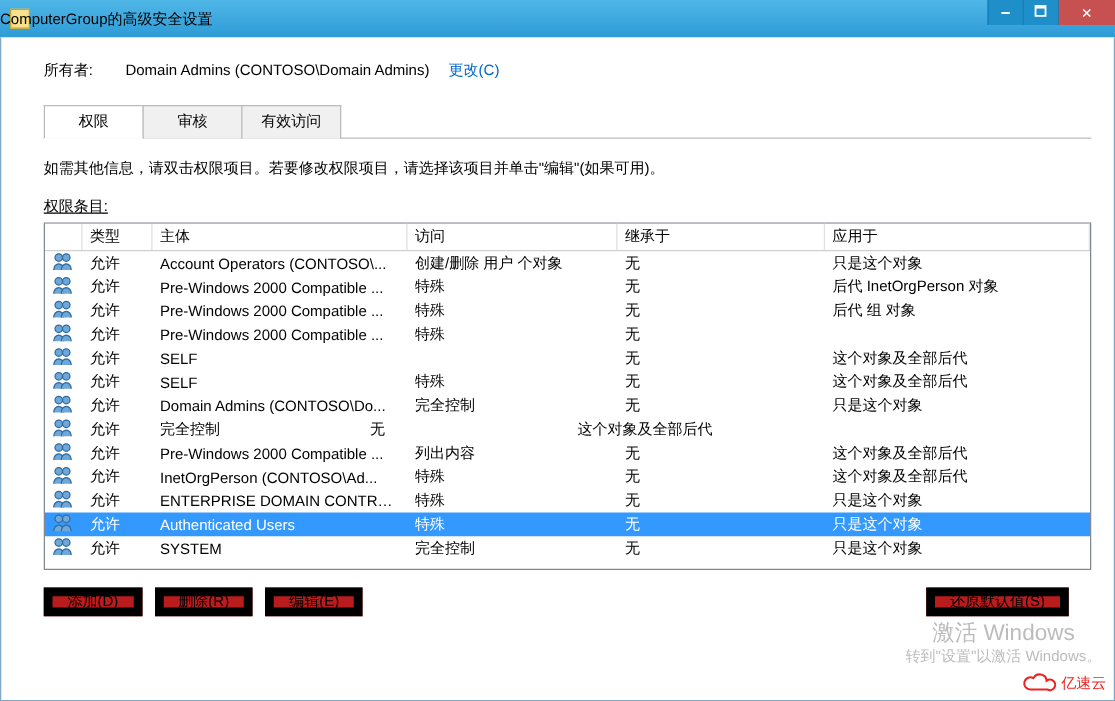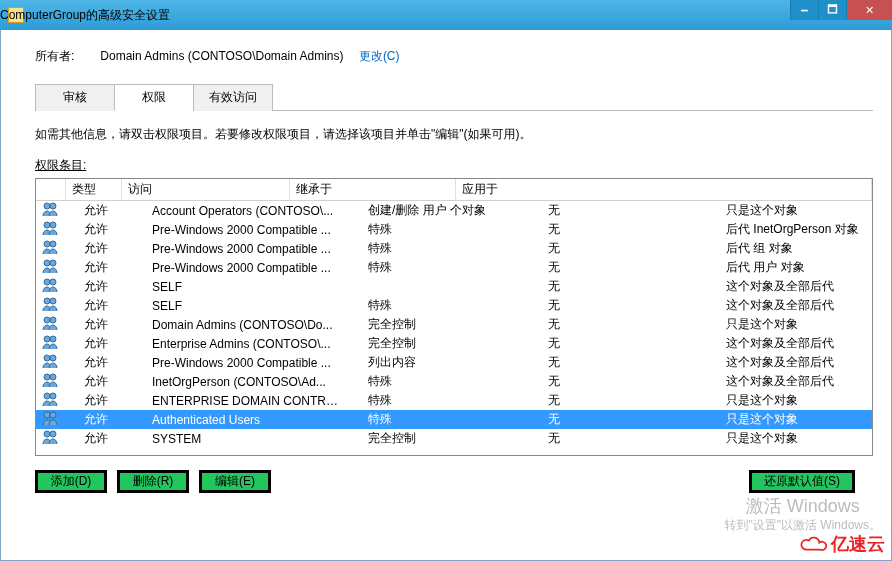--- a/index.html
+++ b/index.html
@@ -31,34 +31,34 @@
   .perm-header { display:flex; background:#fff; border-bottom:1px solid #d0d0d0; height:22px; }
   .hcell { padding:2px 6px; border-right:1px solid #e0e0e0; overflow:hidden; white-space:nowrap; text-overflow:ellipsis;}
   .c-icon { width:30px; flex:0 0 30px;}
   .c-type { width:56px; flex:0 0 56px;}
   .c-principal { width:204px; flex:0 0 204px;}
   .c-access { width:168px; flex:0 0 168px;}
   .c-inherited { width:166px; flex:0 0 166px;}
   .c-applies { flex:1 1 auto;}
   
   .perm-body { position:absolute; top:22px; bottom:0; left:0; right:0; overflow-y:scroll;}
-  .perm-row { display:flex; height:19px; align-items:center; white-space:nowrap;gap:12px;}
+  .perm-row { display:flex; height:19px; align-items:center; white-space:nowrap;}
   .perm-row .cell { padding:0 6px; overflow:hidden; text-overflow:ellipsis;}
   .perm-row.selected { background:#3399ff; color:#fff;}
   .row-icon { width:16px; height:16px; display:inline-block; position:relative;}
   .row-icon svg { width:16px; height:16px; display:block;}
   
   .btn-row { margin-top:14px; display:flex; gap:10px;}
   .btn-row.top { justify-content:flex-start;}
-  .btn { min-width:72px; height:23px; padding:0 12px; background:#22c55e; border:3px solid #000000; display:inline-flex; align-items:center; justify-content:center; cursor:default;}
+  .btn { min-width:72px; height:23px; padding:0 12px; background:#b91c1c; border:7px solid #000000; display:inline-flex; align-items:center; justify-content:center; cursor:default;}
   .restore-btn { position:absolute; right:18px;}
   
   .watermark { position:absolute; right:10px; bottom:26px; color:#bcbcbc; font-size:18px; text-align:center; pointer-events:none; line-height:1.3;}
   .watermark small{ font-size:12px; display:block;}
-  .ysy { position:absolute; right:6px; bottom:4px; color:#e22; font-size:18px; font-weight:bold; display:flex; align-items:center; gap:4px; pointer-events:none;}
+  .ysy { position:absolute; right:6px; bottom:4px; color:#e22; font-size:12px; font-weight:normal; display:flex; align-items:center; gap:4px; pointer-events:none;}
   .ysy-icon svg{width:28px;height:20px;display:block;}
   
   
   .perm-body::-webkit-scrollbar{width:17px;}
   .perm-body::-webkit-scrollbar-track{background:#f0f0f0;border-left:1px solid #ddd;}
   .perm-body::-webkit-scrollbar-thumb{background:#c2c2c2;border:1px solid #a0a0a0;}
   .perm-body::-webkit-scrollbar-button{height:17px;background:#f0f0f0;border:1px solid #ccc;}
 </style>
 </head>
 <body>
@@ -75,32 +75,33 @@
 
 <div class="client">
 
   <div class="owner-row">
     <span class="lbl">所有者:</span>
     <span class="val">Domain Admins (CONTOSO\Domain Admins)</span>
     <span class="link">更改(C)</span>
   </div>
 
   <div class="tabs">
+    <div class="tab active">权限</div>
     <div class="tab">审核</div>
-    <div class="tab active">权限</div>
     <div class="tab">有效访问</div>
   </div>
 
   <div class="instructions">如需其他信息，请双击权限项目。若要修改权限项目，请选择该项目并单击"编辑"(如果可用)。</div>
   <div class="list-label">权限条目:</div>
 
   <div class="perm-table-wrap">
     <div class="perm-header">
       <div class="hcell c-icon"></div>
       <div class="hcell c-type">类型</div>
+      <div class="hcell c-principal">主体</div>
       <div class="hcell c-access">访问</div>
       <div class="hcell c-inherited">继承于</div>
       <div class="hcell c-applies">应用于</div>
     </div>
     <div class="perm-body" id="perm-body">
         <div class="perm-row">
           <div class="cell c-icon"><span class="row-icon"><svg viewBox="0 0 16 16">
                 <circle cx="5" cy="5" r="3" fill="#6fa8d8" stroke="#2d6ca2"></circle>
                 <circle cx="11" cy="5" r="3" fill="#6fa8d8" stroke="#2d6ca2"></circle>
                 <path d="M1 15c0-3 2-5 4-5s4 2 4 5" fill="#6fa8d8" stroke="#2d6ca2"></path>
@@ -142,21 +143,20 @@
           <div class="cell c-icon"><span class="row-icon"><svg viewBox="0 0 16 16">
                 <circle cx="5" cy="5" r="3" fill="#6fa8d8" stroke="#2d6ca2"></circle>
                 <circle cx="11" cy="5" r="3" fill="#6fa8d8" stroke="#2d6ca2"></circle>
                 <path d="M1 15c0-3 2-5 4-5s4 2 4 5" fill="#6fa8d8" stroke="#2d6ca2"></path>
                 <path d="M7 15c0-3 2-5 4-5s4 2 4 5" fill="#6fa8d8" stroke="#2d6ca2"></path>
               </svg></span></div>
           <div class="cell c-type">允许</div>
           <div class="cell c-principal">Pre-Windows 2000 Compatible ...</div>
           <div class="cell c-access">特殊</div>
           <div class="cell c-inherited">无</div>
-          <div class="cell c-applies">后代 用户 对象</div>
         </div>
         <div class="perm-row">
           <div class="cell c-icon"><span class="row-icon"><svg viewBox="0 0 16 16">
                 <circle cx="5" cy="5" r="3" fill="#6fa8d8" stroke="#2d6ca2"></circle>
                 <circle cx="11" cy="5" r="3" fill="#6fa8d8" stroke="#2d6ca2"></circle>
                 <path d="M1 15c0-3 2-5 4-5s4 2 4 5" fill="#6fa8d8" stroke="#2d6ca2"></path>
                 <path d="M7 15c0-3 2-5 4-5s4 2 4 5" fill="#6fa8d8" stroke="#2d6ca2"></path>
               </svg></span></div>
           <div class="cell c-type">允许</div>
           <div class="cell c-principal">SELF</div>
@@ -191,21 +191,20 @@
           <div class="cell c-applies">只是这个对象</div>
         </div>
         <div class="perm-row">
           <div class="cell c-icon"><span class="row-icon"><svg viewBox="0 0 16 16">
                 <circle cx="5" cy="5" r="3" fill="#6fa8d8" stroke="#2d6ca2"></circle>
                 <circle cx="11" cy="5" r="3" fill="#6fa8d8" stroke="#2d6ca2"></circle>
                 <path d="M1 15c0-3 2-5 4-5s4 2 4 5" fill="#6fa8d8" stroke="#2d6ca2"></path>
                 <path d="M7 15c0-3 2-5 4-5s4 2 4 5" fill="#6fa8d8" stroke="#2d6ca2"></path>
               </svg></span></div>
           <div class="cell c-type">允许</div>
-          <div class="cell c-principal">Enterprise Admins (CONTOSO\...</div>
           <div class="cell c-access">完全控制</div>
           <div class="cell c-inherited">无</div>
           <div class="cell c-applies">这个对象及全部后代</div>
         </div>
         <div class="perm-row">
           <div class="cell c-icon"><span class="row-icon"><svg viewBox="0 0 16 16">
                 <circle cx="5" cy="5" r="3" fill="#6fa8d8" stroke="#2d6ca2"></circle>
                 <circle cx="11" cy="5" r="3" fill="#6fa8d8" stroke="#2d6ca2"></circle>
                 <path d="M1 15c0-3 2-5 4-5s4 2 4 5" fill="#6fa8d8" stroke="#2d6ca2"></path>
                 <path d="M7 15c0-3 2-5 4-5s4 2 4 5" fill="#6fa8d8" stroke="#2d6ca2"></path>

